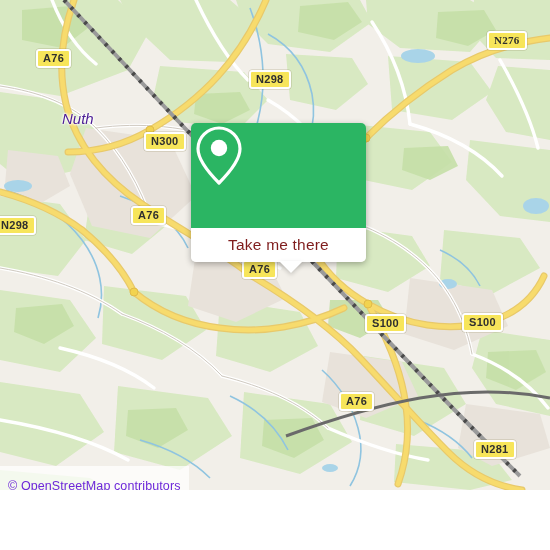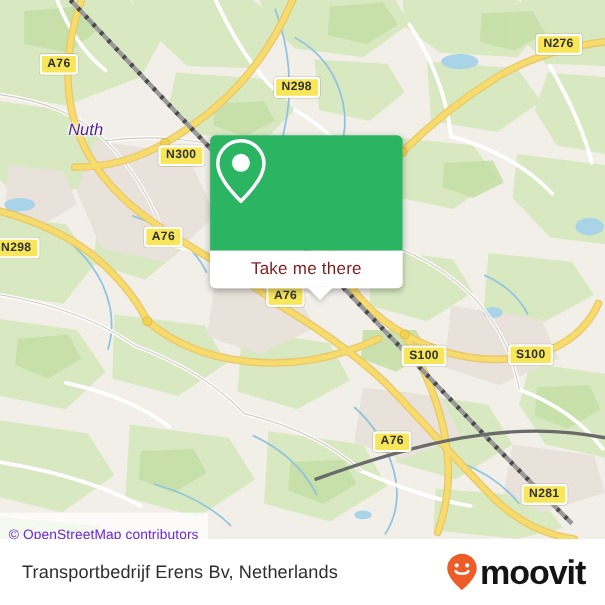--- a/index.html
+++ b/index.html
@@ -279,21 +279,21 @@
       </g>
       <g stroke="#6a6a6a" fill="none" stroke-width="3">
         <path d="M286,436 C330,420 374,406 420,398 C466,390 510,390 550,398"></path>
       </g>
     </svg>
 
     <div class="placelabel" style="left:62px;top:110px;">Nuth</div>
 
     <div class="shield" style="left:36px;top:49px;">A76</div>
     <div class="shield" style="left:249px;top:70px;">N298</div>
-    <div class="shield" style="left:487px;top:31px;">N276</div>
+    <div class="shield" style="left:487px;top:31px;font-family:Liberation Serif, serif;">N276</div>
     <div class="shield" style="left:144px;top:132px;">N300</div>
     <div class="shield" style="left:-6px;top:216px;">N298</div>
     <div class="shield" style="left:131px;top:206px;">A76</div>
     <div class="shield" style="left:242px;top:260px;">A76</div>
     <div class="shield" style="left:365px;top:314px;">S100</div>
     <div class="shield" style="left:462px;top:313px;">S100</div>
     <div class="shield" style="left:339px;top:392px;">A76</div>
     <div class="shield" style="left:474px;top:404px;margin-top:36px;">N281</div>
 
     <div class="popup">
@@ -305,26 +305,14 @@
       </div>
       <div class="popup-bottom">
         <span class="popup-label">Take me there</span>
         <span class="popup-tail"></span>
       </div>
     </div>
 
     <div class="attrib">© OpenStreetMap contributors</div>
   </div>
 
-  <div class="footer">
-    <span class="footer-title">Transportbedrijf Erens Bv, Netherlands</span>
-    <span class="brand">
-      <svg width="30" height="36" viewBox="0 0 30 36">
-        <path d="M15 1.5 C7.6 1.5 1.6 7.4 1.6 14.7 C1.6 23 12 32 15 34.6 C18 32 28.4 23 28.4 14.7 C28.4 7.4 22.4 1.5 15 1.5 Z" fill="#ec5b28"></path>
-        <circle cx="10.2" cy="12" r="1.9" fill="#ffffff"></circle>
-        <circle cx="19.8" cy="12" r="1.9" fill="#ffffff"></circle>
-        <path d="M9.2 17.2 C11 20.4 19 20.4 20.8 17.2" fill="none" stroke="#ffffff" stroke-width="2.4" stroke-linecap="round"></path>
-      </svg>
-      <span class="brand-word">moovit</span>
-    </span>
-  </div>
 
 </div>
 
 </body></html>

